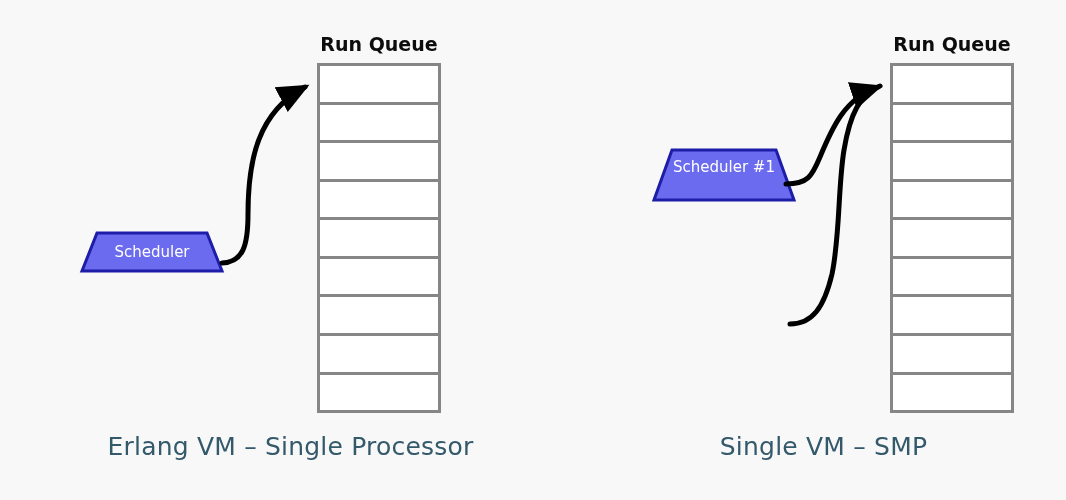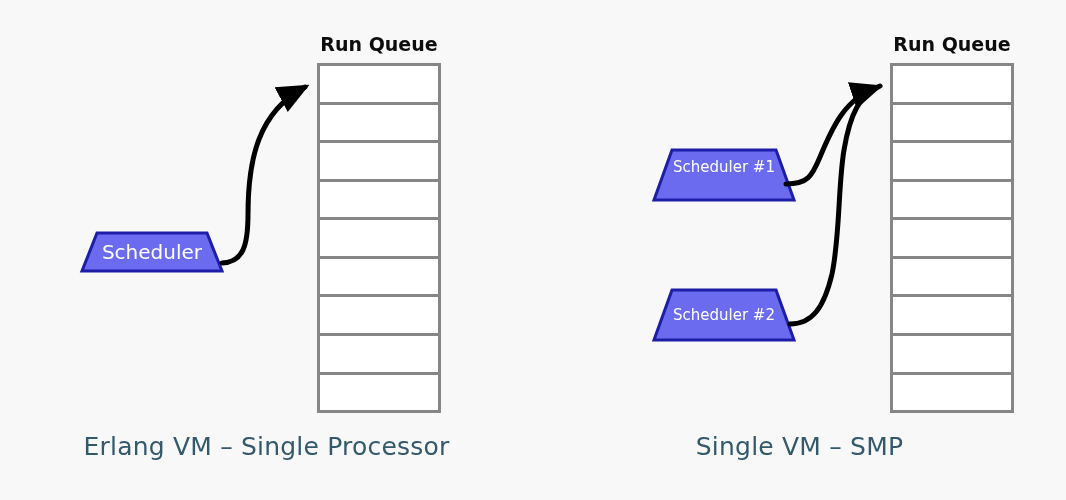--- a/index.html
+++ b/index.html
@@ -22,20 +22,21 @@
   }
   .panel-caption {
     position: absolute;
     font-family: "DejaVu Sans", sans-serif;
     font-size: 25px;
     font-weight: 400;
     color: #33596b;
     letter-spacing: 0.2px;
     white-space: nowrap;
     text-align: center;
+    padding-left: 24px;
   }
   #caption-left  { left: 0;   top: 432px; width: 533px; }
   #caption-right { left: 533px; top: 432px; width: 533px; }
 
   .queue-title {
     position: absolute;
     font-family: "DejaVu Sans", sans-serif;
     font-size: 19px;
     font-weight: 700;
     color: #0d0d0d;
@@ -66,21 +67,21 @@
     position: absolute;
   }
   .scheduler svg { display: block; overflow: visible; }
   .sched-label {
     position: absolute;
     inset: 0;
     display: flex;
     align-items: center;
     justify-content: center;
     font-family: "DejaVu Sans", sans-serif;
-    font-size: 20px;
+    font-size: 15px;
     color: #ffffff;
     white-space: nowrap;
     pointer-events: none;
   }
 
   #scheduler-single { left: 80px; top: 231px; width: 144px; height: 42px; }
   #scheduler-one    { left: 652px; top: 148px; width: 144px; height: 38px; }
   #scheduler-two    { left: 652px; top: 288px; width: 144px; height: 54px; }
 
   #scheduler-one .sched-label,
@@ -130,26 +131,20 @@
     <div class="queue-cell"></div>
   </div>
 
   <div class="scheduler" id="scheduler-one">
     <svg width="144" height="54" viewBox="0 0 144 54">
       <polygon points="20,2 124,2 142,52 2,52" fill="#6b6bf0" stroke="#1d1da8" stroke-width="3" stroke-linejoin="miter"></polygon>
     </svg>
     <div class="sched-label">Scheduler #1</div>
   </div>
 
-  <div class="scheduler" id="scheduler-two">
-    <svg width="144" height="54" viewBox="0 0 144 54">
-      <polygon points="20,2 124,2 142,52 2,52" fill="#6b6bf0" stroke="#1d1da8" stroke-width="3" stroke-linejoin="miter"></polygon>
-    </svg>
-    <div class="sched-label">Scheduler #2</div>
-  </div>
 
   <div class="panel-caption" id="caption-right">Single VM – SMP</div>
 
   <svg id="arrows" viewBox="0 0 1066 500">
     <defs>
       <marker id="arrowhead" markerWidth="7" markerHeight="7" refX="5.4" refY="3" orient="auto" markerUnits="strokeWidth">
         <path d="M0,0.2 L6.4,3 L0,5.8 z" fill="#000000"></path>
       </marker>
     </defs>
 

